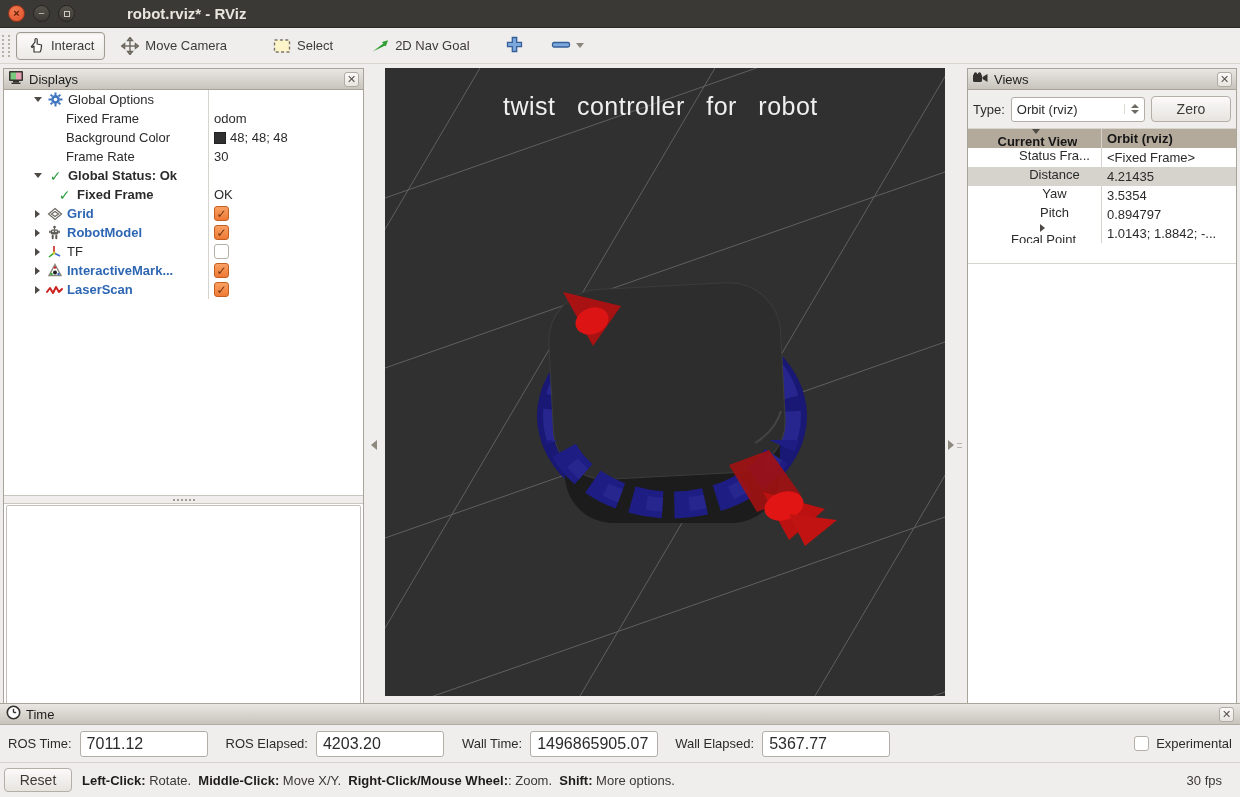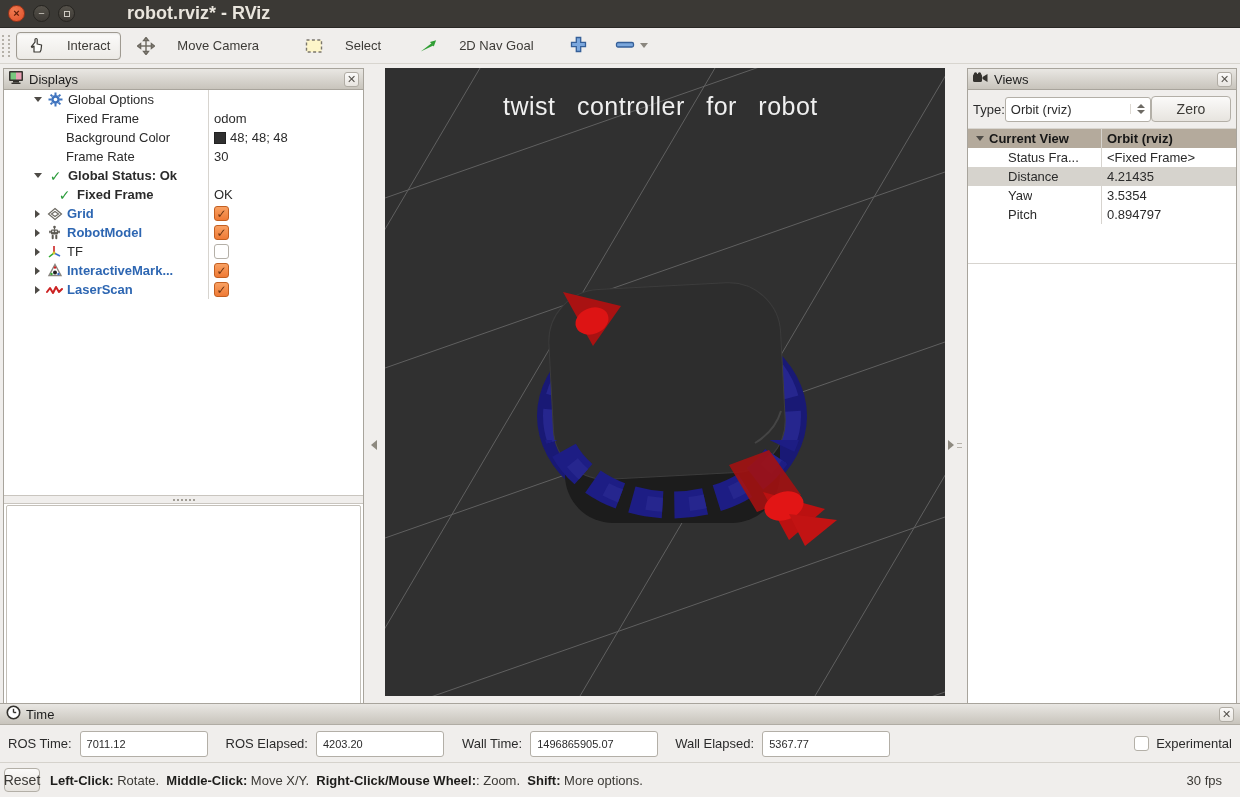--- a/index.html
+++ b/index.html
@@ -7,26 +7,26 @@
   body { font-family:"Liberation Sans","DejaVu Sans",sans-serif; font-size:13px; color:#2b2b2b; background:#f0eeec; }
 
   .window { position:relative; width:1240px; height:797px; background:#f0eeec; }
 
   
   .titlebar { position:absolute; left:0; top:0; width:100%; height:28px; background:#3b3935; display:flex; align-items:center; border-bottom:1px solid #2a2825; }
   .winbtn { width:17px; height:17px; border-radius:50%; margin-left:8px; display:flex; align-items:center; justify-content:center; font-size:11px; line-height:1; cursor:default; }
   .winbtn.close { background:radial-gradient(circle at 35% 30%, #f07a50, #e0502a); border:1px solid #9c3318; color:#5e1d08; font-weight:bold; }
   .winbtn.minmax { background:linear-gradient(#55514a,#3d3a35); border:1px solid #262420; color:#cfcbc3; }
   .winbtn.minmax .sq { width:6px; height:6px; border:1px solid #cfcbc3; display:block; }
-  .wintitle { color:#e9e5dd; font-weight:bold; font-size:18px; margin-left:52px; }
+  .wintitle { color:#e9e5dd; font-weight:bold; font-size:15px; margin-left:52px; }
 
   
   .toolbar { position:absolute; left:0; top:28px; width:100%; height:36px; background:#f0eeec; border-bottom:1px solid #d8d5cf; display:flex; align-items:center; }
   .tool-grip { width:8px; height:22px; margin-left:2px; border-left:2px dotted #b5b1a9; border-right:2px dotted #b5b1a9; }
-  .toolbtn { display:flex; align-items:center; gap:22px; padding:4px 10px; margin-left:6px; border-radius:4px; color:#3d3b37; cursor:default; }
+  .toolbtn { display:flex; align-items:center; gap:6px; padding:4px 10px; margin-left:6px; border-radius:4px; color:#3d3b37; cursor:default; }
   .toolbtn.active { background:linear-gradient(#fcfbfa,#eceae6); border:1px solid #9f9a91; box-shadow:inset 0 1px 2px rgba(0,0,0,.08); }
   .toolbtn .ticon { display:inline-flex; width:18px; height:18px; align-items:center; justify-content:center; }
   .smallbtn { margin-left:18px; display:flex; align-items:center; }
   .drop-arrow { width:0; height:0; border-left:4px solid transparent; border-right:4px solid transparent; border-top:5px solid #8a867e; margin-left:5px; }
 
   
   .main { position:absolute; left:0; top:64px; width:1240px; height:639px; }
 
   .panel { position:absolute; background:#ffffff; border:1px solid #a8a49c; display:flex; flex-direction:column; }
   .panel-header { height:21px; background:linear-gradient(#e9e7e3,#c8c4bc); border-bottom:1px solid #a8a49c; display:flex; align-items:center; padding:0 4px; flex:0 0 auto; }
@@ -34,21 +34,21 @@
   .panel-close { margin-left:auto; width:15px; height:15px; border:1px solid #b0aca4; border-radius:3px; background:linear-gradient(#fbfaf9,#e8e5e0); color:#55524c; font-size:11px; font-weight:bold; line-height:13px; text-align:center; cursor:default; }
 
   
   .tree { background:#fff; overflow:hidden; }
   .trow { display:flex; height:19px; align-items:center; }
   .tcell { display:flex; align-items:center; height:100%; }
   .lab { overflow:hidden; white-space:nowrap; }
   .label-cell { flex:0 0 auto; padding-left:6px; }
   .value-cell { flex:1 1 auto; border-left:1px solid #d7d4cf; padding-left:5px; overflow:hidden; white-space:nowrap; }
   .displays .label-cell { width:182px; }
-  .views .label-cell { width:133px; }
+  .views .label-cell { width:133px;flex-direction:column; }
   .exp-down { width:0; height:0; border-left:4px solid transparent; border-right:4px solid transparent; border-top:5px solid #4e4b46; margin:0 5px 0 2px; flex:0 0 auto; }
   .exp-right { width:0; height:0; border-top:4px solid transparent; border-bottom:4px solid transparent; border-left:5px solid #4e4b46; margin:0 6px 0 3px; flex:0 0 auto; }
   .ticon16 { width:17px; height:16px; display:inline-flex; align-items:center; justify-content:center; margin-right:4px; flex:0 0 auto; font-size:13px; }
   .indent1 { padding-left:40px; }
   .indent1c { padding-left:30px; }
   .disp-blue { color:#2d66b2; font-weight:bold; }
   .greencheck { color:#2c9c3c; font-weight:bold; font-size:14px; }
 
   .checkbox { width:15px; height:15px; border-radius:3px; border:1px solid #b4b0a8; background:#fff; display:inline-flex; align-items:center; justify-content:center; }
   .checkbox.checked { background:linear-gradient(#f9a163,#ef7a35); border:1px solid #c35f21; }
@@ -71,39 +71,39 @@
   
   .viewport { position:absolute; left:385px; top:4px; width:560px; height:628px; background:#303030; overflow:hidden; }
   .collapse { position:absolute; top:368px; width:14px; height:26px; display:flex; align-items:center; }
   .col-left { left:371px; }
   .col-right { left:948px; }
   .tri-l { width:0;height:0;border-top:5px solid transparent;border-bottom:5px solid transparent;border-right:6px solid #8d897f; }
   .tri-r { width:0;height:0;border-top:5px solid transparent;border-bottom:5px solid transparent;border-left:6px solid #8d897f; }
   .grip3 { margin-left:3px; width:6px; border-top:1px solid #b7b3ab; border-bottom:1px solid #b7b3ab; height:5px; }
 
   
-  .typerow { display:flex; align-items:center; padding:6px 5px; background:#f0eeec; border-bottom:1px solid #d8d5cf; }
+  .typerow { display:flex; align-items:center; padding:6px 5px; background:#f0eeec; border-bottom:1px solid #d8d5cf; gap:6px; }
   .combo { flex:1; height:25px; background:#fff; border:1px solid #b3afa7; border-radius:3px; display:flex; align-items:center; padding:0 5px; }
   .combo .spin { margin-left:auto; display:flex; flex-direction:column; gap:2px; padding-left:6px; border-left:1px solid #ddd9d3; }
   .spin-up { width:0;height:0;border-left:4px solid transparent;border-right:4px solid transparent;border-bottom:4px solid #6d6a64; }
   .spin-dn { width:0;height:0;border-left:4px solid transparent;border-right:4px solid transparent;border-top:4px solid #6d6a64; }
   .zero-btn { width:80px; height:26px; flex:0 0 auto; }
 
   
   .timepanel { position:absolute; left:0; top:703px; width:1240px; height:59px; background:#f0eeec; border-top:1px solid #a8a49c; }
   .time-header { height:21px; background:linear-gradient(#e9e7e3,#c8c4bc); border-bottom:1px solid #b0aca4; display:flex; align-items:center; padding:0 6px; }
   .time-body { display:flex; align-items:center; height:37px; padding:0 8px; gap:10px; }
   .tfield { display:flex; align-items:center; gap:8px; }
-  .tfield input { width:128px; height:26px; border:1px solid #b3afa7; border-radius:3px; padding:0 6px; font-size:11px; font-family:"Liberation Sans",sans-serif; color:#2b2b2b; background:#fff; }
+  .tfield input { width:128px; height:26px; border:1px solid #b3afa7; border-radius:3px; padding:0 6px; font-size:16px; font-family:"Liberation Sans",sans-serif; color:#2b2b2b; background:#fff; }
   .exp-check { margin-left:auto; display:flex; align-items:center; gap:7px; }
   .cb-empty { width:15px; height:15px; border:1px solid #b4b0a8; border-radius:3px; background:#fff; }
 
   
   .statusbar { position:absolute; left:0; top:762px; width:1240px; height:35px; background:#f0eeec; border-top:1px solid #d5d2cc; display:flex; align-items:center; padding:0 4px; }
-  .reset-btn { width:36px; height:24px; flex:0 0 auto; }
+  .reset-btn { width:68px; height:24px; flex:0 0 auto; }
   .hints { margin-left:10px; white-space:pre; color:#3a3834; }
   .hints b { color:#1d1c1a; }
   .fps { margin-left:auto; margin-right:14px; color:#3a3834; }
 </style>
 </head>
 <body>
 
 <div class="window">
 
   <div class="titlebar">
@@ -508,20 +508,29 @@
             </div>
         </div>
         <div class="trow">
           <div class="tcell label-cell indent1">
               <span class="lab">Pitch</span>
             </div>
           <div class="tcell value-cell">
               <span class="lab">0.894797</span>
             </div>
         </div>
+        <div class="trow">
+          <div class="tcell label-cell" style="padding-left:18px;">
+              <span class="exp-right"></span>
+            <span class="lab">Focal Point</span>
+            </div>
+          <div class="tcell value-cell">
+              <span class="lab">1.0143; 1.8842; -...</span>
+            </div>
+        </div>
       </div>
 
       <div style="flex:1 1 auto; background:#fff;"></div>
 
       <div class="btnrow">
         <div class="btn">Save</div>
         <div class="btn">Remove</div>
         <div class="btn">Rename</div>
       </div>
     </div>

